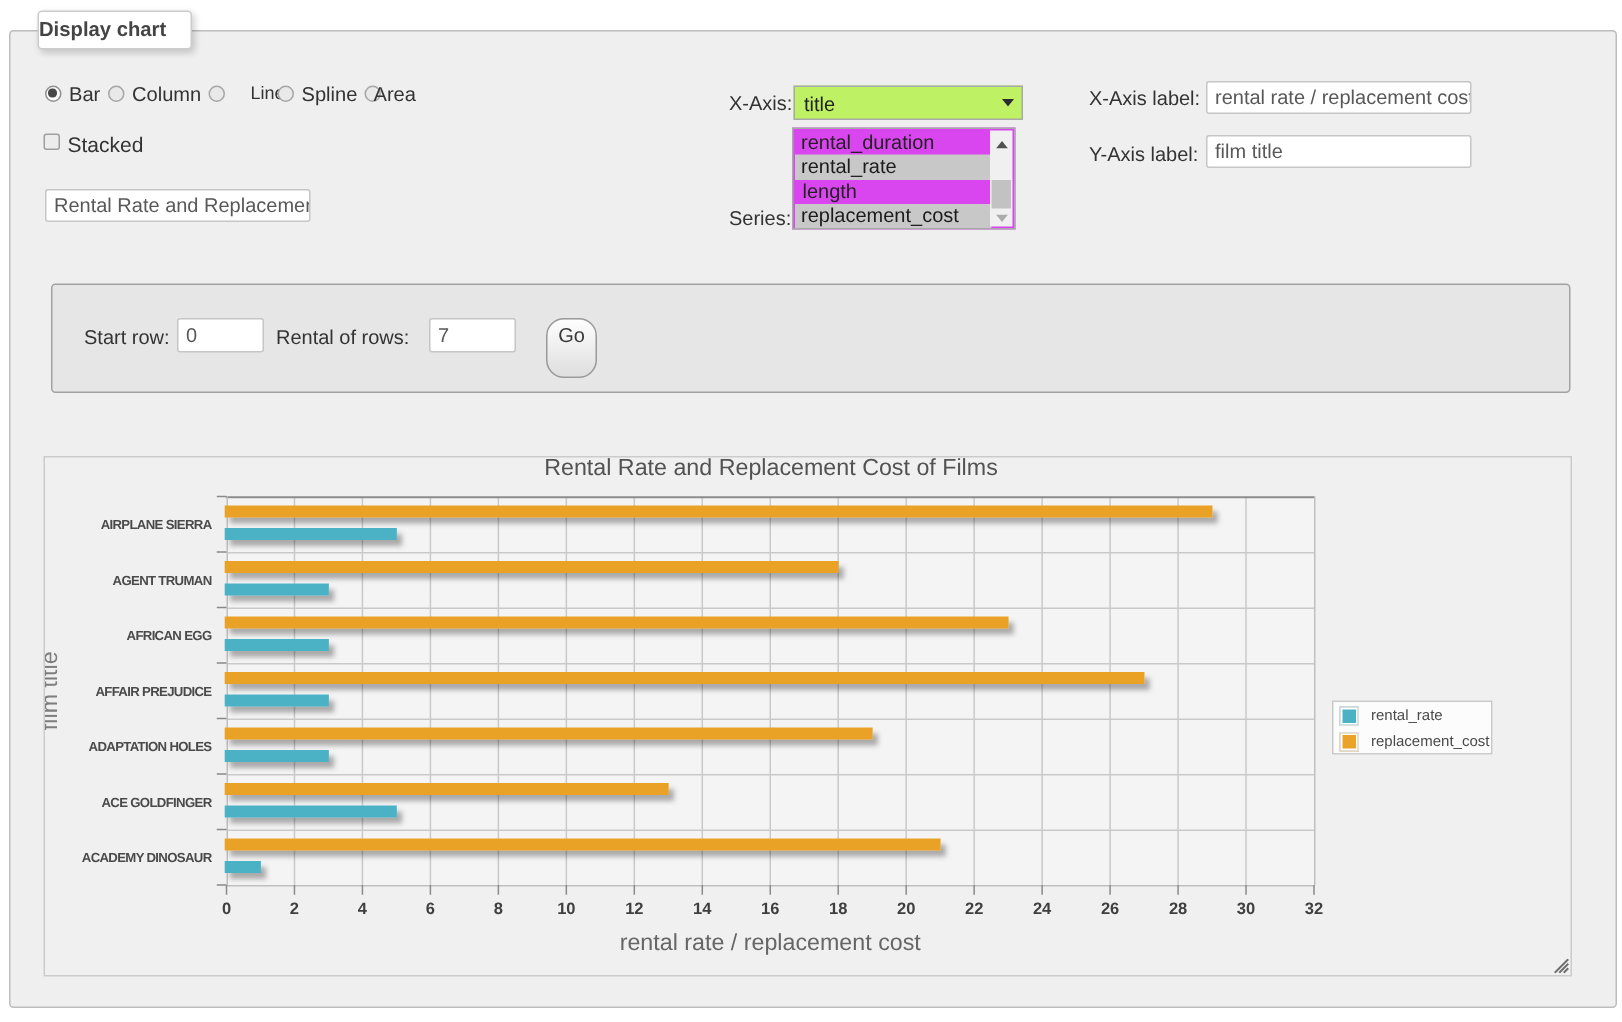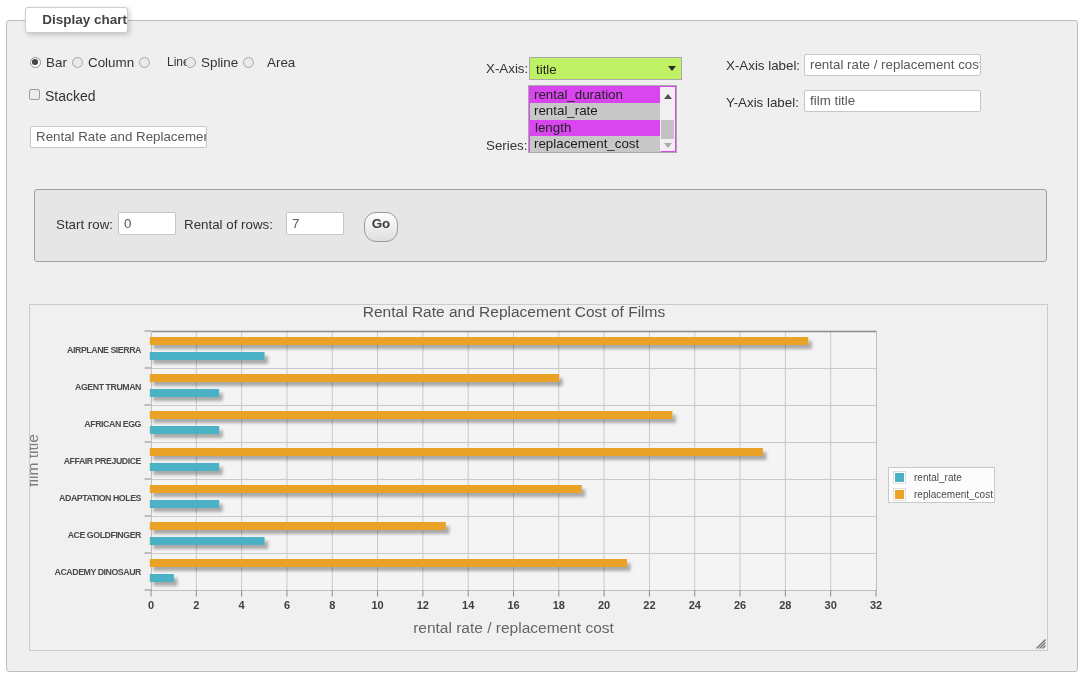--- a/index.html
+++ b/index.html
@@ -1,31 +1,31 @@
 <!DOCTYPE html>
 <html><head><meta charset="utf-8"><style>
 *{margin:0;padding:0;box-sizing:border-box}
 html,body{width:1081px;height:681px;background:#ffffff;font-family:"Liberation Sans",sans-serif;font-size:13.33px;color:#333;position:relative;overflow:hidden}
 .a{position:absolute}
 .inp{background:#fff;border:1px solid #c6c6c6;border-radius:2px;color:#585858;line-height:20px;padding-left:5px;white-space:nowrap;overflow:hidden}
 </style></head><body>
 <div class="a" style="left:6px;top:20px;width:1072px;height:652px;background:#efefef;border:1px solid #bdbdbd;border-radius:3px"></div>
-<div class="a" style="left:25px;top:7px;width:103px;height:26px;background:#fff;border:1px solid #ccc;border-radius:3px;box-shadow:2px 2px 5px rgba(0,0,0,0.18);font-weight:bold;font-size:13.5px;color:#444;text-align:right;line-height:24px">Display chart</div>
+<div class="a" style="left:25px;top:7px;width:103px;height:26px;background:#fff;border:1px solid #ccc;border-radius:3px;box-shadow:2px 2px 5px rgba(0,0,0,0.18);font-weight:bold;font-size:13.5px;color:#444;text-align:left;line-height:24px">Display chart</div>
 
 <div class="a" style="left:29.5px;top:56.5px;width:11px;height:11px;border-radius:50%;border:1px solid #909090;background:#fdfdfd"></div>
 <div class="a" style="left:32.3px;top:59.3px;width:5.5px;height:5.5px;border-radius:50%;background:#474747"></div>
 <div class="a" style="left:46px;top:55px;font-size:13.4px">Bar</div>
 <div class="a" style="left:72px;top:56.5px;width:11px;height:11px;border-radius:50%;border:1px solid #a6a6a6;background:#e9e9e9"></div>
 <div class="a" style="left:88px;top:55px;font-size:13.4px">Column</div>
 <div class="a" style="left:138.5px;top:56.5px;width:11px;height:11px;border-radius:50%;border:1px solid #a6a6a6;background:#e9e9e9"></div>
 <div class="a" style="left:167px;top:55px;font-size:12px">Line</div>
 <div class="a" style="left:184.5px;top:56.5px;width:11px;height:11px;border-radius:50%;border:1px solid #a6a6a6;background:#e9e9e9"></div>
 <div class="a" style="left:201px;top:55px;font-size:13.4px">Spline</div>
 <div class="a" style="left:242.5px;top:56.5px;width:11px;height:11px;border-radius:50%;border:1px solid #a6a6a6;background:#e9e9e9"></div>
-<div class="a" style="left:267px;top:55px;font-size:13.4px">Area</div>
+<div class="a" style="left:249px;top:55px;font-size:13.4px">Area</div>
 
 <div class="a" style="left:28.5px;top:88.5px;width:11px;height:11px;border:1px solid #9e9e9e;border-radius:2px;background:#ececec"></div>
 <div class="a" style="left:45px;top:88px;font-size:14px">Stacked</div>
 
 <div class="a inp" style="left:30px;top:126px;width:177px;height:22px">Rental Rate and Replacement Cost of Films</div>
 
 <div class="a" style="left:486px;top:61px">X-Axis:</div>
 <div class="a" style="left:529px;top:57px;width:153px;height:23px;background:#bef264;border:1px solid #a9a9a9">
   <div style="position:absolute;left:6px;top:4px;color:#222">title</div>
   <svg style="position:absolute;right:5px;top:8px" width="8" height="5">
@@ -53,21 +53,21 @@
 <div class="a" style="left:726px;top:57.5px">X-Axis label:</div>
 <div class="a inp" style="left:804px;top:54px;width:177px;height:22px">rental rate / replacement cost</div>
 <div class="a" style="left:726px;top:94.5px">Y-Axis label:</div>
 <div class="a inp" style="left:804px;top:90px;width:177px;height:22px">film title</div>
 
 <div class="a" style="left:34px;top:189px;width:1013px;height:73px;background:#e6e6e6;border:1px solid #a2a2a2;border-radius:3px"></div>
 <div class="a" style="left:56px;top:217px">Start row:</div>
 <div class="a inp" style="left:118px;top:212px;width:58px;height:23px;line-height:21px">0</div>
 <div class="a" style="left:184px;top:217px">Rental of rows:</div>
 <div class="a inp" style="left:286px;top:212px;width:58px;height:23px;line-height:21px">7</div>
-<div class="a" style="left:364px;top:212px;width:34px;height:30px;border:1px solid #9a9a9a;border-radius:12px;background:linear-gradient(#fefefe,#dedede);text-align:center;line-height:21px;font-weight:bold;color:#3a3a3a">Go</div>
+<div class="a" style="left:364px;top:212px;width:34px;height:40px;border:1px solid #9a9a9a;border-radius:12px;background:linear-gradient(#fefefe,#dedede);text-align:center;line-height:21px;font-weight:normal;color:#3a3a3a">Go</div>
 
 <div class="a" style="left:29px;top:304px;width:1019px;height:347px;background:#f0f0f0;border:1px solid #cbcbcb"></div>
 <svg class="a" style="left:30px;top:305px" width="1017" height="345" font-family="Liberation Sans, sans-serif">
 <defs>
       <filter id="barshadow" x="-10%" y="-40%" width="120%" height="220%">
         <feDropShadow dx="3.5" dy="4" stdDeviation="1.8" flood-color="#000" flood-opacity="0.3"></feDropShadow>
       </filter>
     </defs>
 <rect x="121.0" y="26.0" width="725.0" height="259.0" fill="#f4f4f4"></rect>
     <line x1="166.31" y1="26.0" x2="166.31" y2="285.0" stroke="#c9c9c9" stroke-width="1"></line>

